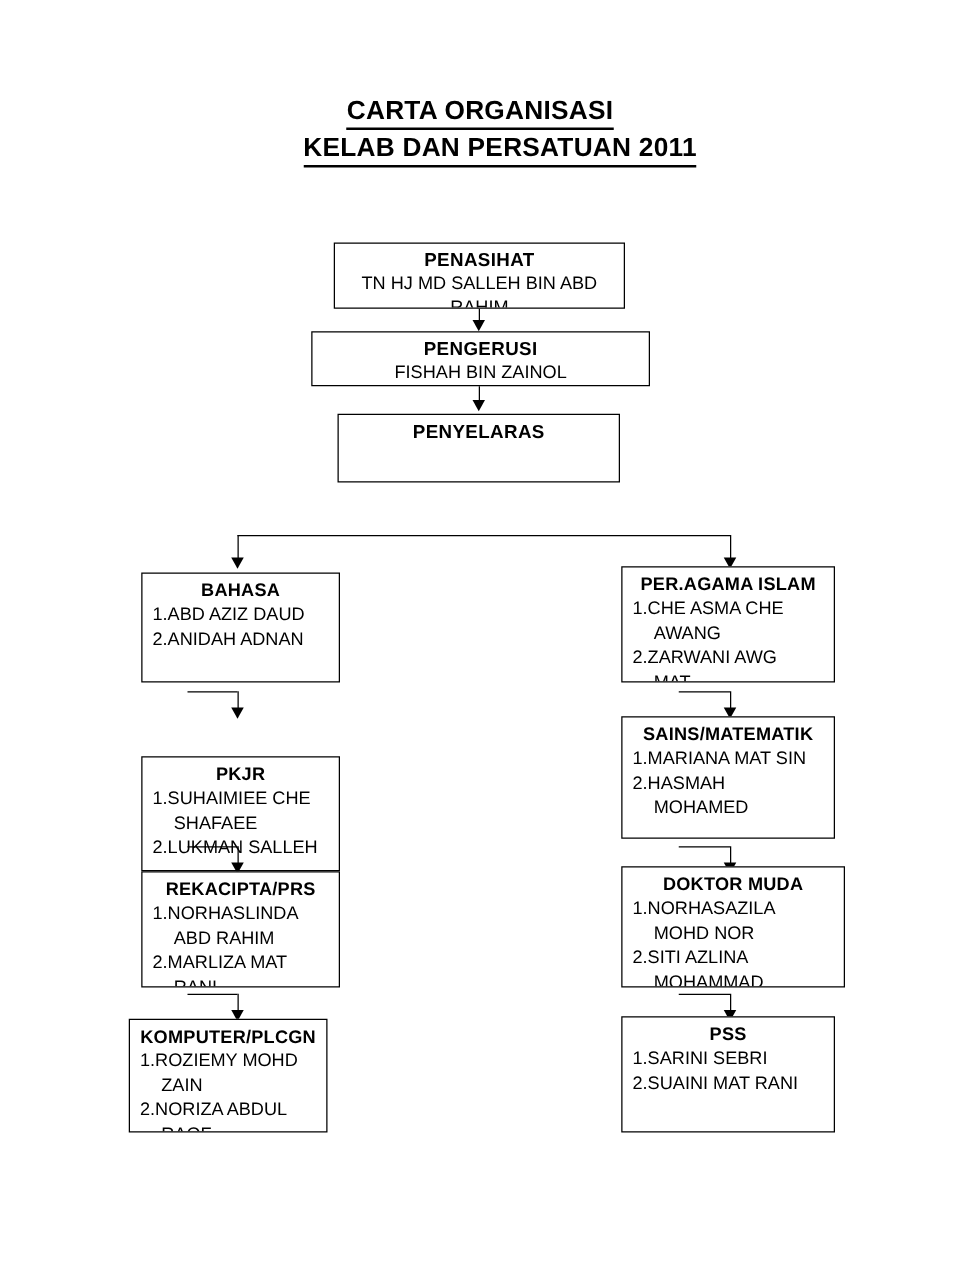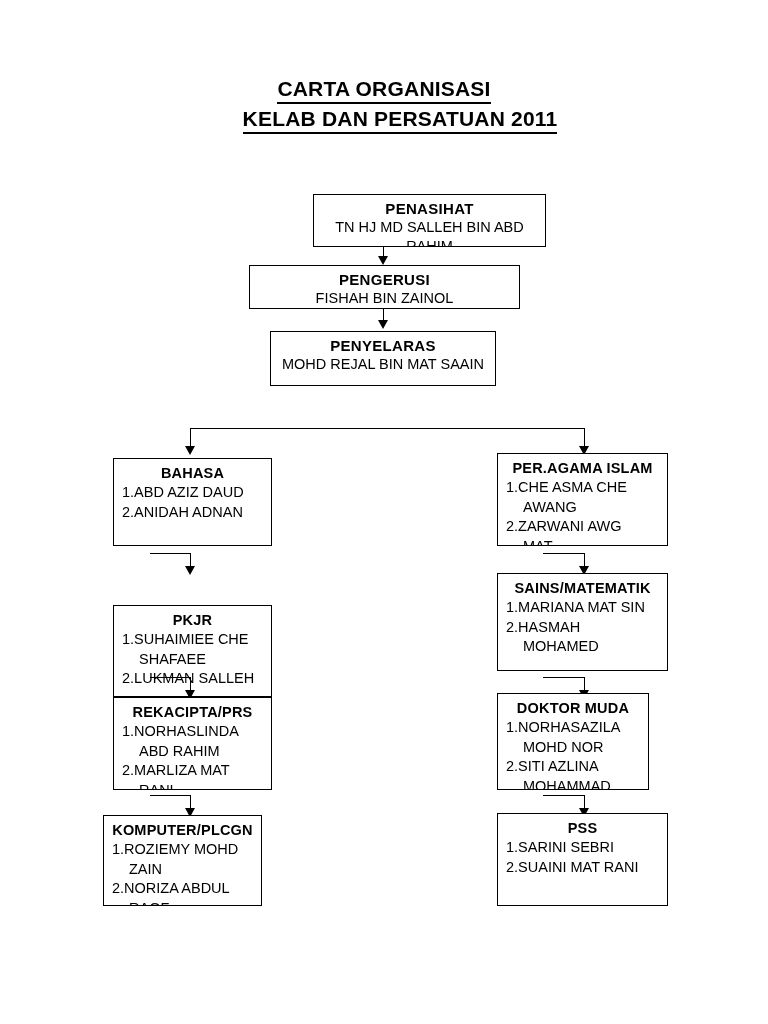--- a/index.html
+++ b/index.html
@@ -91,39 +91,38 @@
 </head>
 <body>
 
 <div id="chart">
 
   <div class="title-block">
     <div class="title-line l1">CARTA ORGANISASI </div><br>
     <div class="title-line l2">KELAB DAN PERSATUAN 2011</div>
   </div>
 
-  <div class="box topbox" style="left:267px;top:194px;width:233px;height:53px;margin-left:46px;">
+  <div class="box topbox" style="left:267px;top:194px;width:233px;height:53px;">
     <div class="hdr">PENASIHAT</div>
     <div class="sub">TN HJ MD SALLEH BIN ABD RAHIM</div>
   </div>
 
   <div class="vline" style="left:383px;top:247px;height:12px;"></div>
   <div class="arrow" style="left:378px;top:256px;"></div>
 
   <div class="box topbox" style="left:249px;top:265px;width:271px;height:44px;">
     <div class="hdr">PENGERUSI</div>
     <div class="sub">FISHAH BIN ZAINOL</div>
   </div>
 
   <div class="vline" style="left:383px;top:309px;height:13px;"></div>
   <div class="arrow" style="left:378px;top:320px;"></div>
 
   <div class="box topbox" style="left:270px;top:331px;width:226px;height:55px;">
     <div class="hdr">PENYELARAS</div>
-    <div class="sub">MOHD REJAL BIN MAT SAAIN</div>
   </div>
 
   <div class="hline" style="left:190px;top:428px;width:394px;"></div>
   <div class="vline" style="left:190px;top:428px;height:20px;"></div>
   <div class="arrow" style="left:185px;top:446px;"></div>
   <div class="vline" style="left:584px;top:428px;height:20px;"></div>
   <div class="arrow" style="left:579px;top:446px;"></div>
 
   <div class="box unit" style="left:113px;top:458px;width:159px;height:88px;">
     <div class="hdr">BAHASA</div>
@@ -180,21 +179,21 @@
   <div class="box unit" style="left:113px;top:697px;width:159px;height:93px;">
     <div class="hdr">REKACIPTA/PRS</div>
     <ol>
       <li><span class="num">1.</span><span>NORHASLINDA
 ABD RAHIM</span></li>
       <li><span class="num">2.</span><span>MARLIZA MAT
 RANI</span></li>
     </ol>
   </div>
 
-  <div class="box unit" style="left:497px;top:693px;width:152px;height:97px;">
+  <div class="box unit" style="left:497px;top:693px;width:179px;height:97px;">
     <div class="hdr">DOKTOR MUDA</div>
     <ol>
       <li><span class="num">1.</span><span>NORHASAZILA
 MOHD NOR</span></li>
       <li><span class="num">2.</span><span>SITI AZLINA
 MOHAMMAD</span></li>
     </ol>
   </div>
 
   <div class="hline" style="left:150px;top:795px;width:40px;"></div>

